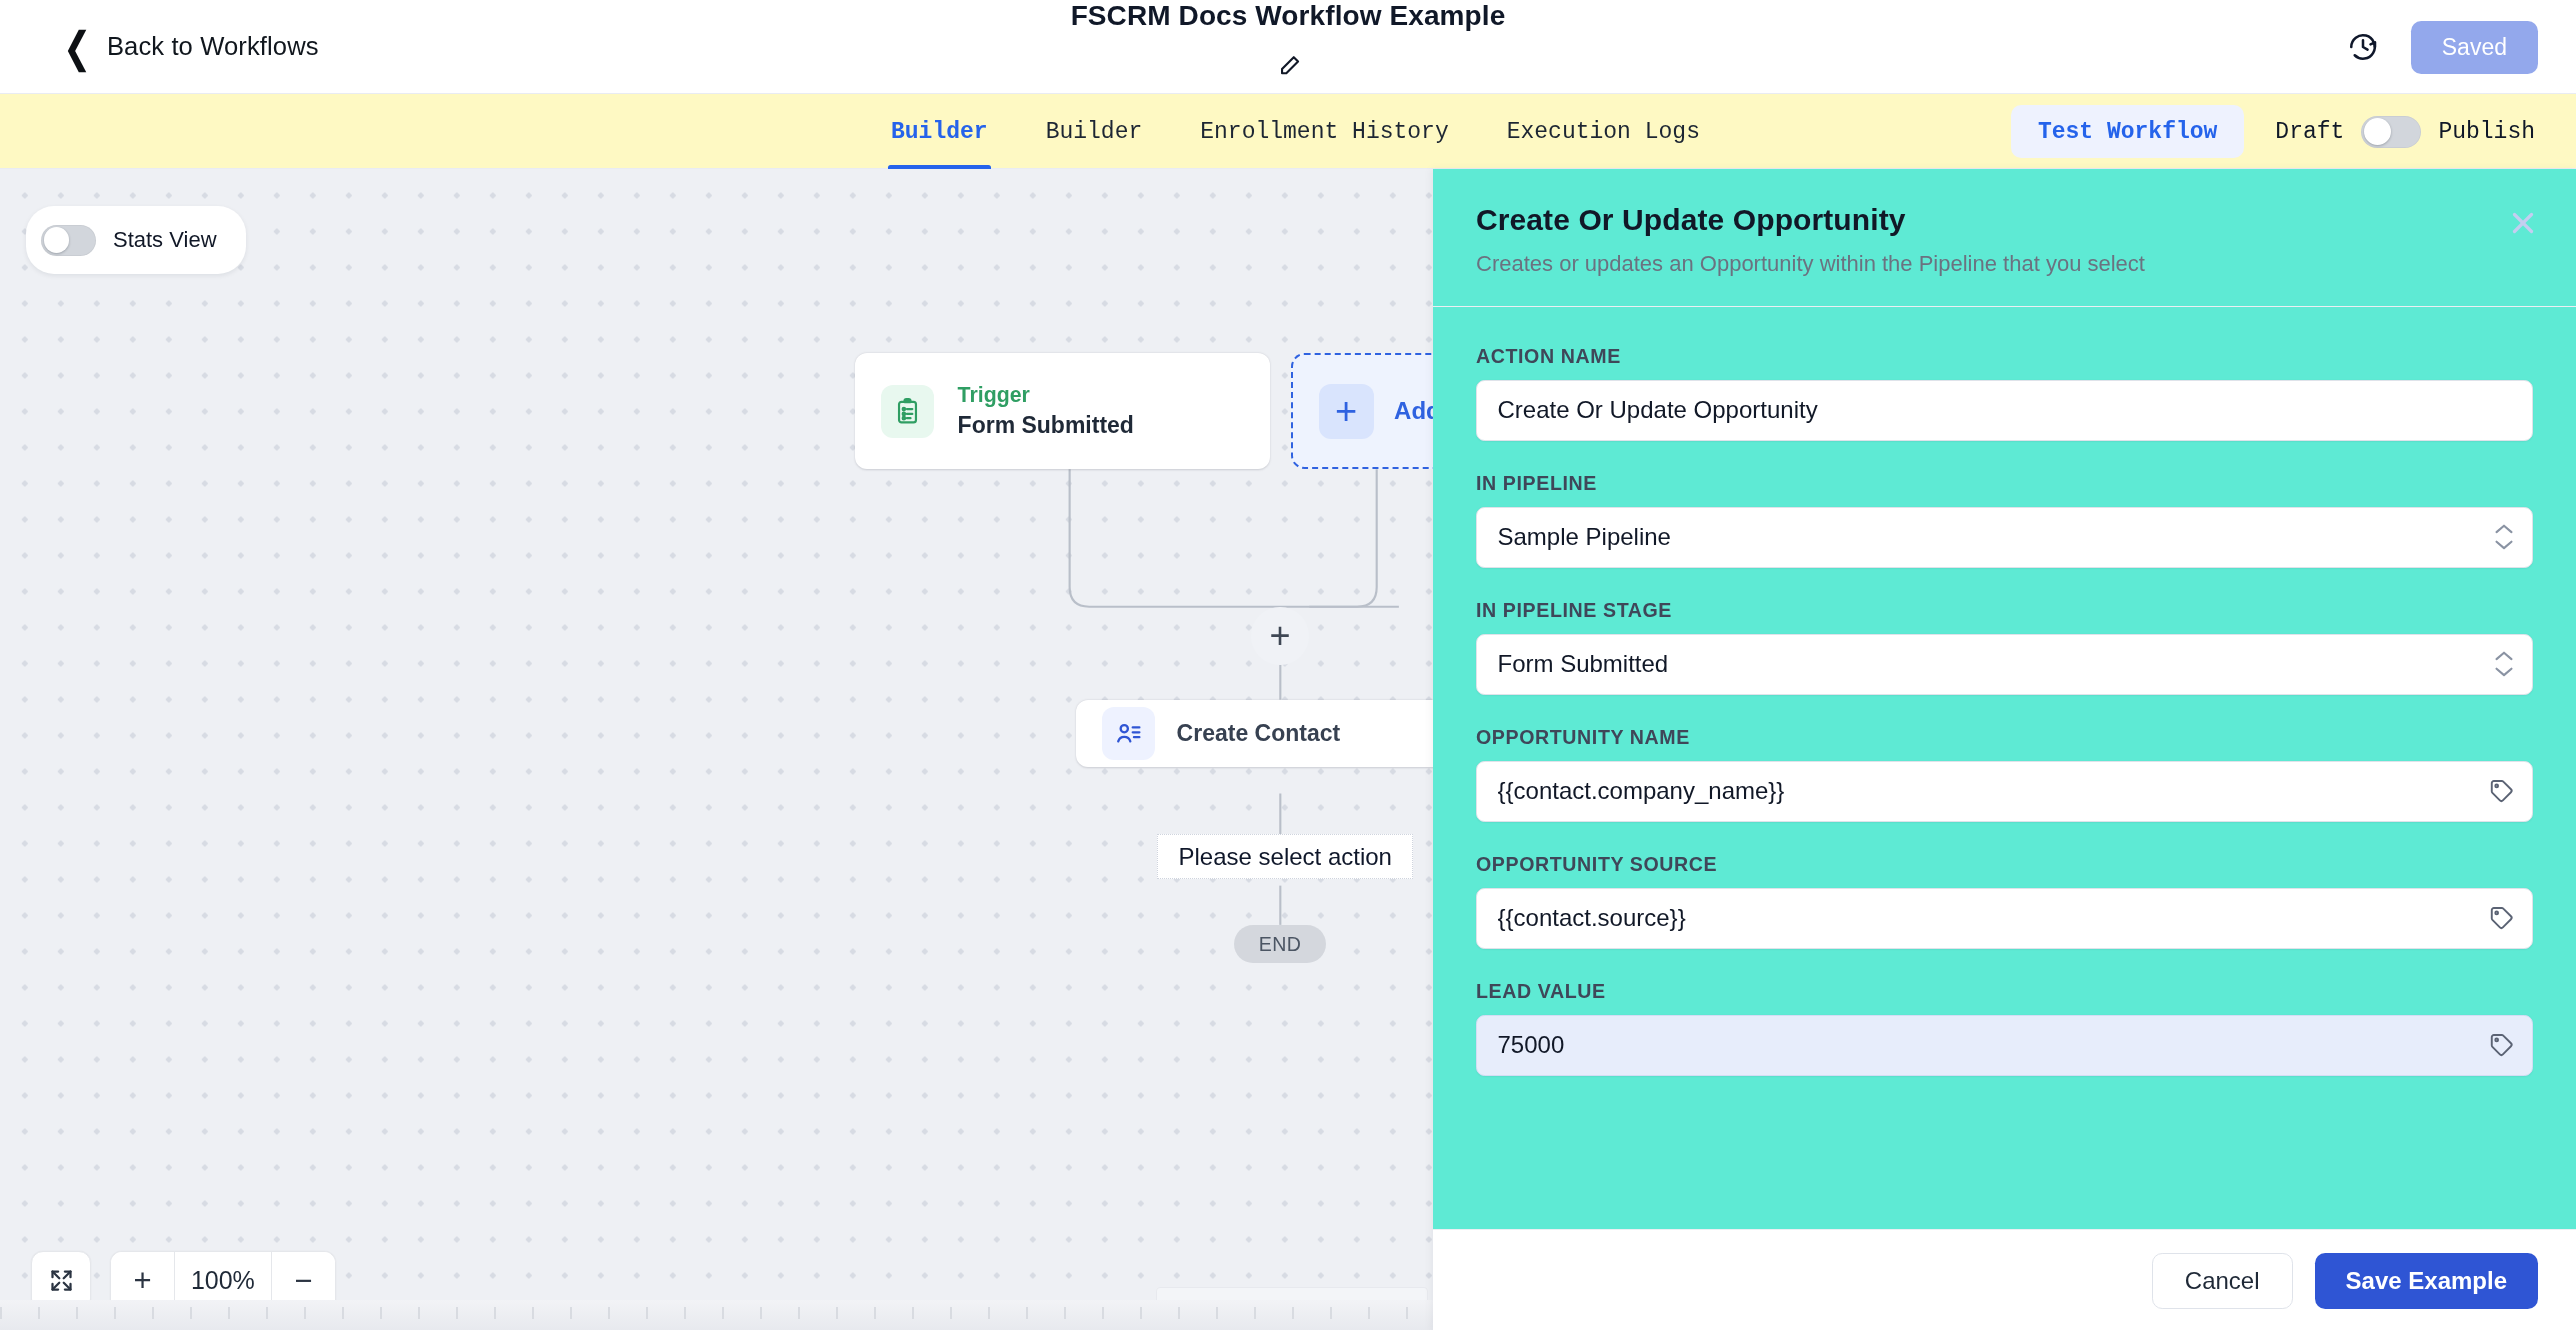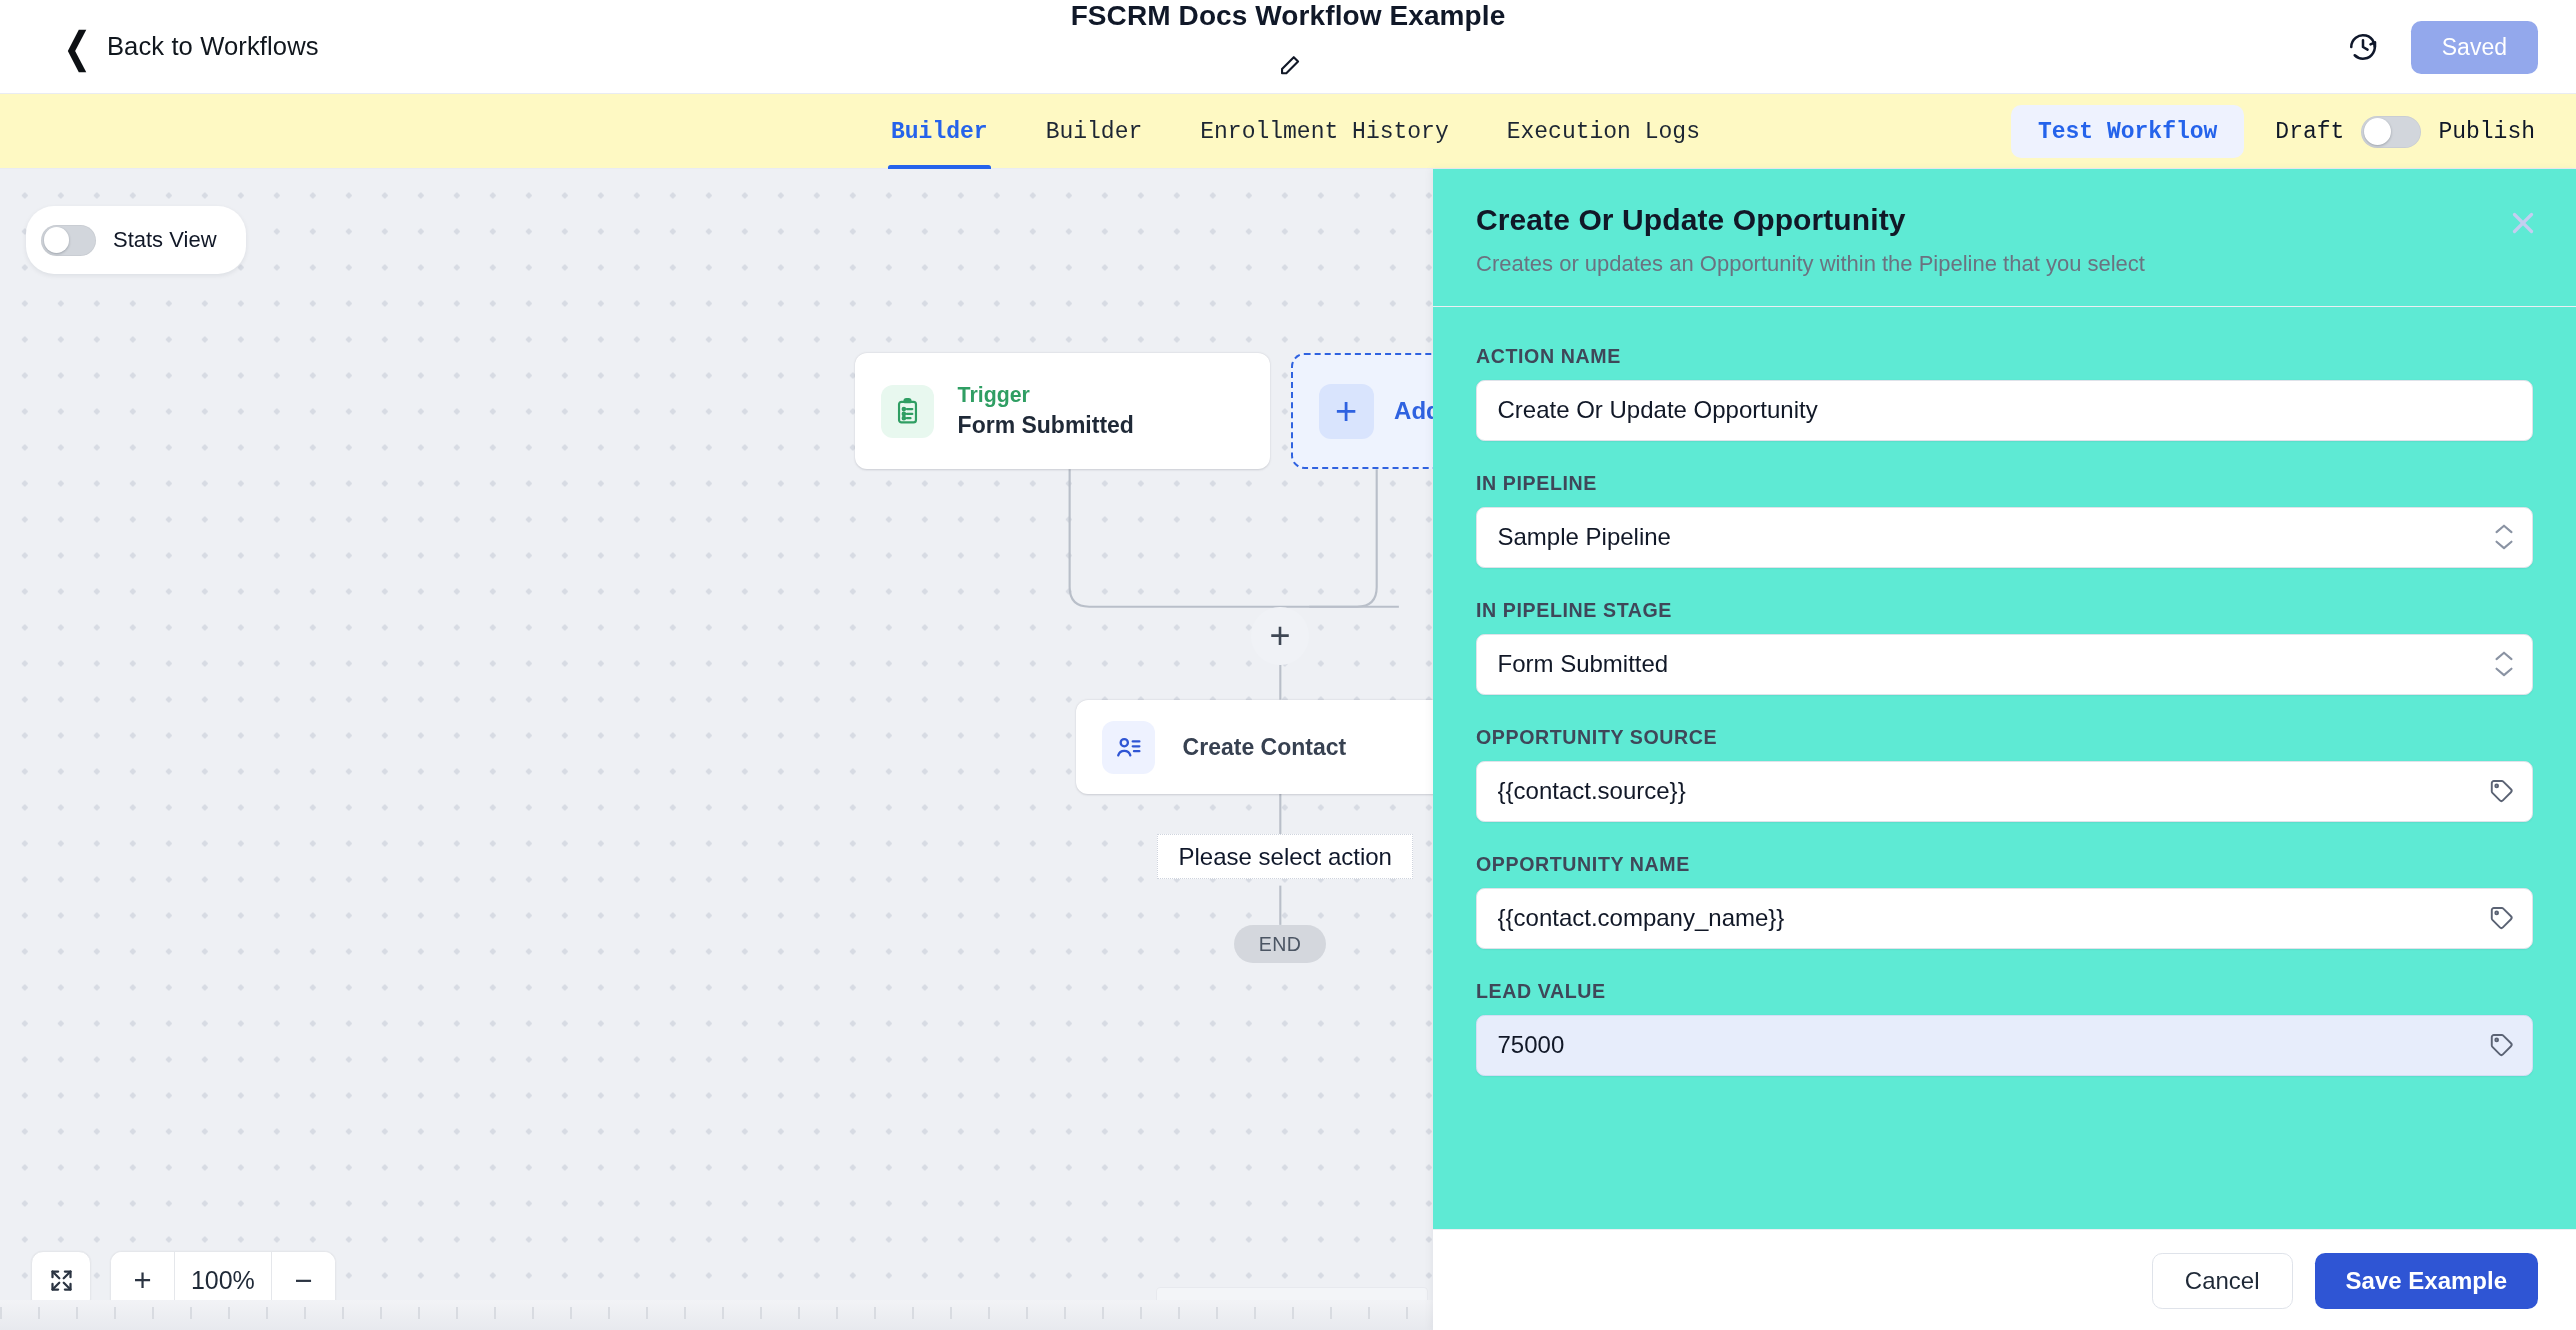--- a/index.html
+++ b/index.html
@@ -138,21 +138,21 @@
   .add-plus-box {
     width: 55px; height: 55px; border-radius: 12px; background: #d9e4fd;
     display: flex; align-items: center; justify-content: center;
     font-size: 38px; color: #2f62e0; font-weight: 300; line-height: 1;
     flex: 0 0 auto;
   }
   .add-label { font-size: 24px; color: #2f62e0; font-weight: 600; white-space: nowrap; }
 
   .node-contact-card {
     position: absolute; left: 1076px; top: 531px;
-    width: 409px; height: 94px; padding-left: 25.6px; gap: 28px;
+    width: 409px; height: 67px; padding-left: 25.6px; gap: 22px;
   }
 
   .plus-hub {
     position: absolute; left: 1251px; top: 438px;
     width: 58px; height: 58px; border-radius: 50%;
     background: #f0f2f6;
     display: flex; align-items: center; justify-content: center;
     font-size: 36px; color: #3f4754; font-weight: 300; line-height: 1;
     cursor: pointer;
   }
@@ -482,36 +482,36 @@
                 </svg>
               <svg viewBox="0 0 20 12" width="22" height="12.8" fill="none" stroke="#8a93a3" stroke-width="2" stroke-linecap="round" stroke-linejoin="round">
                   <polyline points="3,3 10,9 17,3"></polyline>
                 </svg>
             </span>
           </span>
         </div>
       </div>
 
       <div class="field">
-        <div class="field-label">OPPORTUNITY SOURCE</div>
+        <div class="field-label">OPPORTUNITY NAME</div>
         <div class="control">
-          <input type="text" value="{{contact.source}}" style="">
+          <input type="text" value="{{contact.company_name}}" style="">
           <span class="right-icon">
             <svg viewBox="0 0 24 24" width="25.6" height="25.6" fill="none" stroke="#5b6374" stroke-width="1.8" stroke-linecap="round" stroke-linejoin="round">
               <path d="M20.6 13.2 13 20.8a2 2 0 0 1-2.8 0l-7-7A2 2 0 0 1 2.6 12V4.6A2 2 0 0 1 4.6 2.6H12a2 2 0 0 1 1.4.6l7.2 7.2a2 2 0 0 1 0 2.8z"></path>
               <circle cx="7.2" cy="7.2" r="1.3"></circle>
             </svg>
           </span>
         </div>
       </div>
 
       <div class="field">
-        <div class="field-label">OPPORTUNITY NAME</div>
+        <div class="field-label">OPPORTUNITY SOURCE</div>
         <div class="control">
-          <input type="text" value="{{contact.company_name}}" style="">
+          <input type="text" value="{{contact.source}}" style="">
           <span class="right-icon">
             <svg viewBox="0 0 24 24" width="25.6" height="25.6" fill="none" stroke="#5b6374" stroke-width="1.8" stroke-linecap="round" stroke-linejoin="round">
               <path d="M20.6 13.2 13 20.8a2 2 0 0 1-2.8 0l-7-7A2 2 0 0 1 2.6 12V4.6A2 2 0 0 1 4.6 2.6H12a2 2 0 0 1 1.4.6l7.2 7.2a2 2 0 0 1 0 2.8z"></path>
               <circle cx="7.2" cy="7.2" r="1.3"></circle>
             </svg>
           </span>
         </div>
       </div>
 
       <div class="field">

